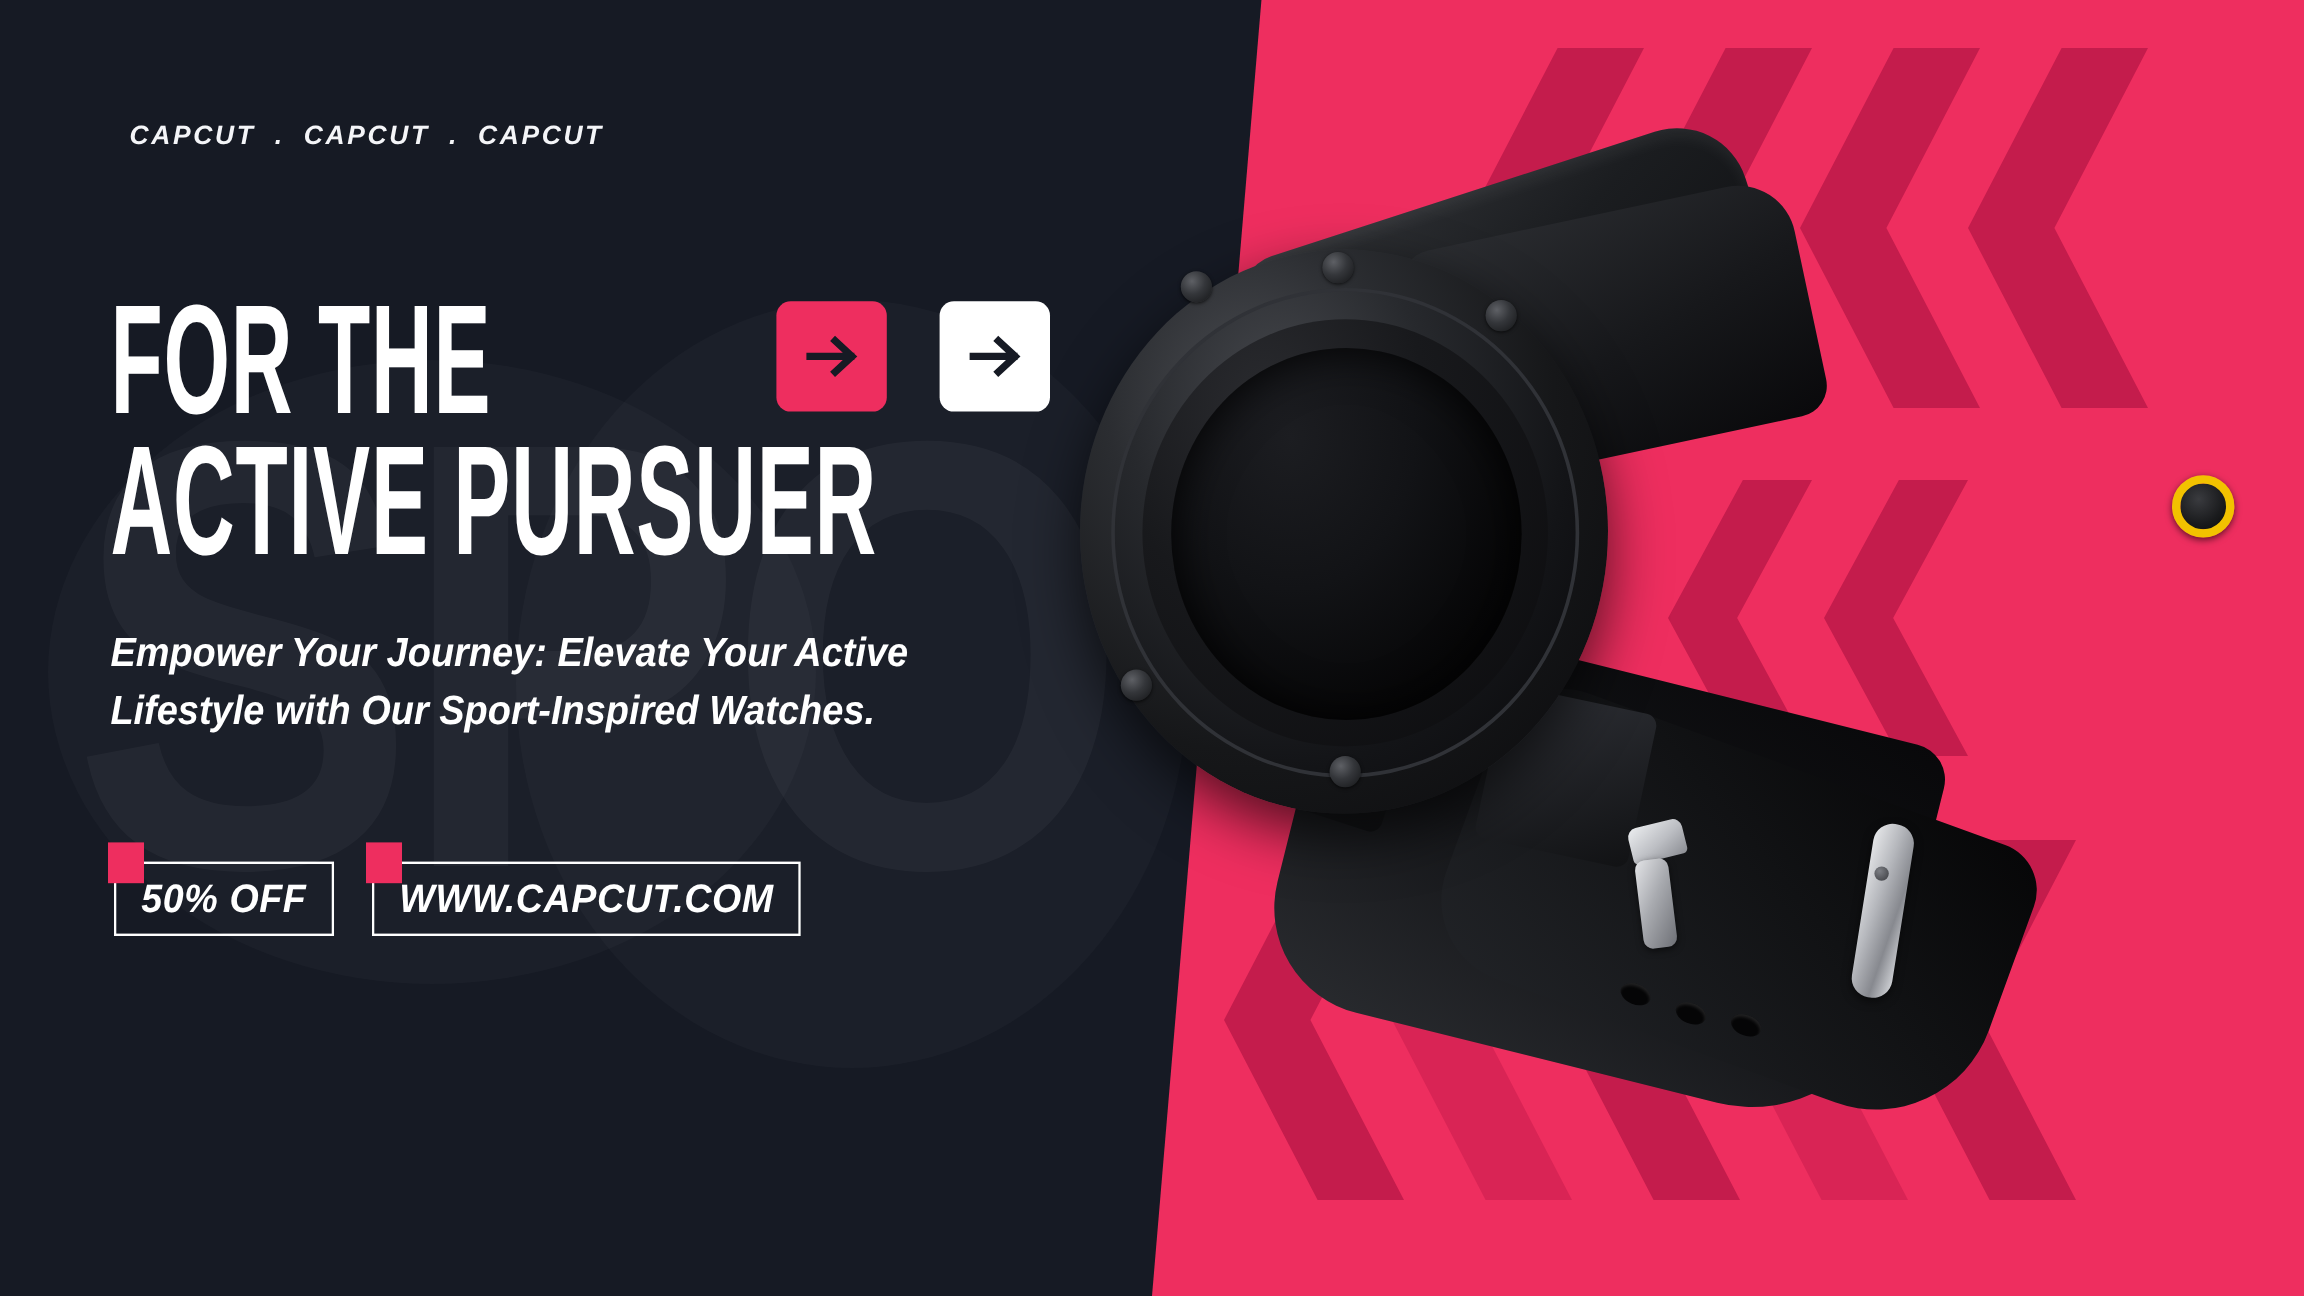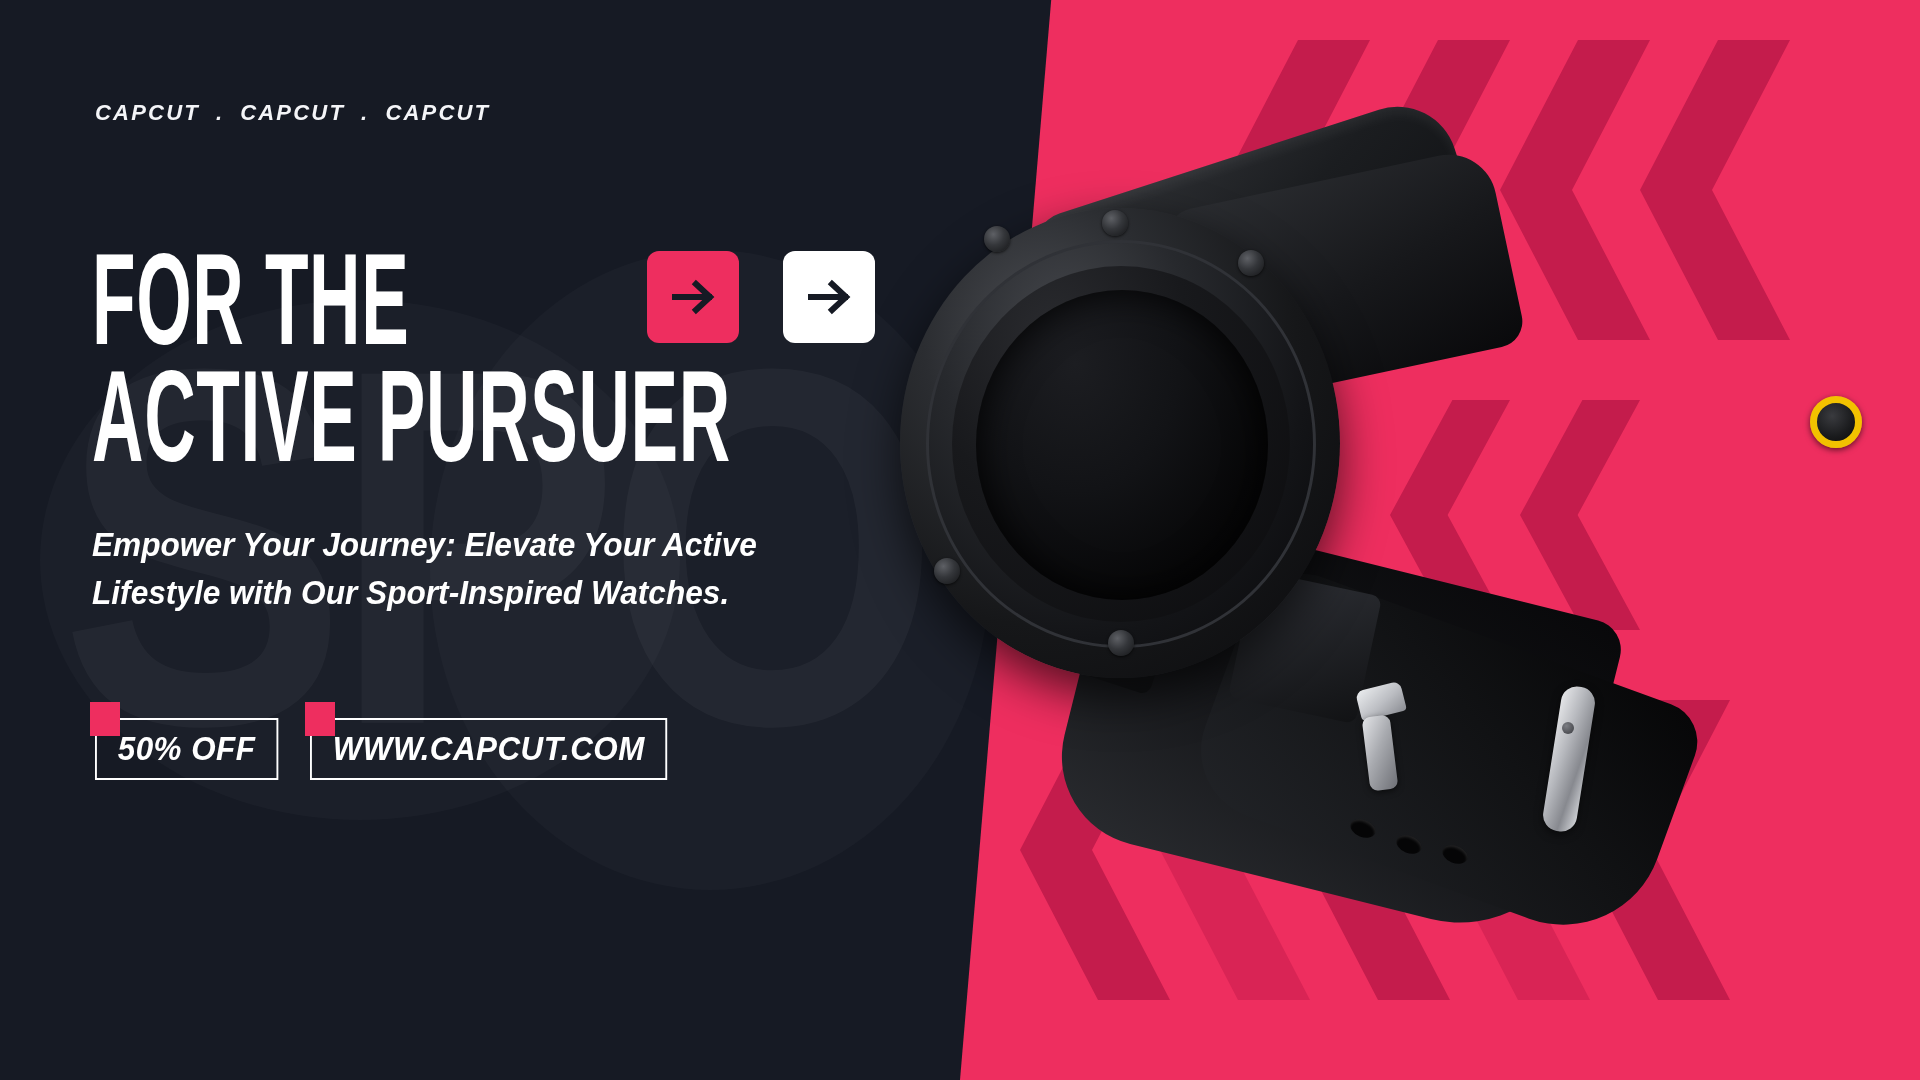--- a/index.html
+++ b/index.html
@@ -38,21 +38,21 @@
     transform:scaleY(1.18);
     white-space:nowrap; user-select:none; pointer-events:none;
   }
   .watermark-blob{
     position:absolute; border-radius:50%;
     background:#FFFFFF; opacity:.022; pointer-events:none;
   }
 
   
   .nav{
-    position:absolute; left:95px; top:100px;
+    position:absolute; left:108px; top:100px;
     display:flex; align-items:center; gap:0px;
     font-size:22px; font-weight:700; font-style:italic;
     letter-spacing:2.2px; color:#F4F5F8;
   }
   .nav-item{ cursor:pointer; }
   .nav-dot{ padding:0 16px; color:#F4F5F8; }
 
   
   .headline{
     position:absolute; left:92px; top:250px; width:820px;

